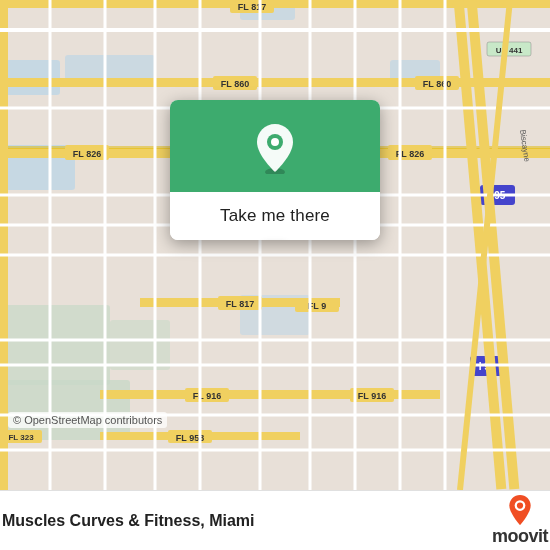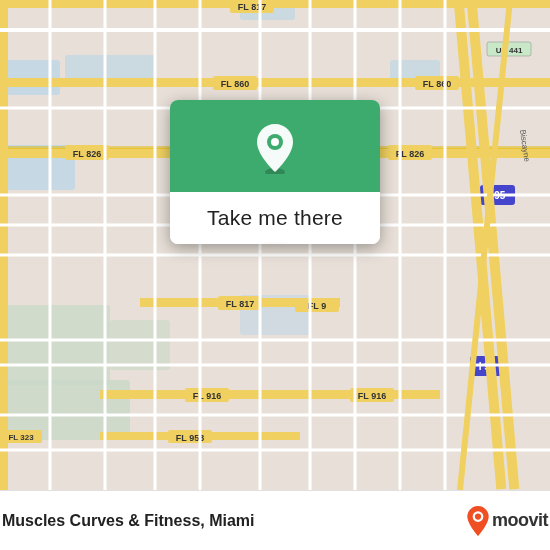--- a/index.html
+++ b/index.html
@@ -65,21 +65,21 @@
       padding: 14px 0;
       display: flex;
       align-items: center;
       justify-content: center;
       background: white;
     }
 
     #take-me-there-btn {
       background: none;
       border: none;
-      font-size: 21px;
+      font-size: 17px;
       font-weight: 500;
       color: #222;
       cursor: pointer;
       letter-spacing: 0.01em;
     }
 
     
     #popup-card::after {
       content: '';
       position: absolute;
@@ -119,20 +119,21 @@
       font-size: 16px;
       font-weight: 600;
       color: #222;
       flex: 1;
     }
 
     #moovit-logo {
       display: flex;
       align-items: center;
       gap: 0px;
+      flex-direction: column;
     }
 
     .moovit-pin {
       width: 28px;
       height: 32px;
     }
 
     .moovit-text {
       font-size: 18px;
       font-weight: 700;
@@ -243,20 +244,21 @@
           <circle cx="22" cy="20" r="8" fill="#3dab6e"></circle>
           <circle cx="22" cy="20" r="4" fill="white"></circle>
         </svg>
       </div>
     </div>
     <div id="popup-button-section">
       <button id="take-me-there-btn">Take me there</button>
     </div>
   </div>
 
+  <div id="attribution">© OpenStreetMap contributors</div>
 </div>
 
 <div id="bottom-bar">
   <div id="place-name">Muscles Curves &amp; Fitness, Miami</div>
   <div id="moovit-logo">
     <svg class="moovit-pin" viewBox="0 0 28 36" xmlns="http://www.w3.org/2000/svg">
       <path d="M14 1C7.37 1 2 6.37 2 13c0 8.75 12 22 12 22S26 21.75 26 13C26 6.37 20.63 1 14 1z" fill="#f04e23"></path>
       <circle cx="14" cy="13" r="6" fill="white"></circle>
       <circle cx="14" cy="13" r="3.5" fill="#f04e23"></circle>
     </svg>

